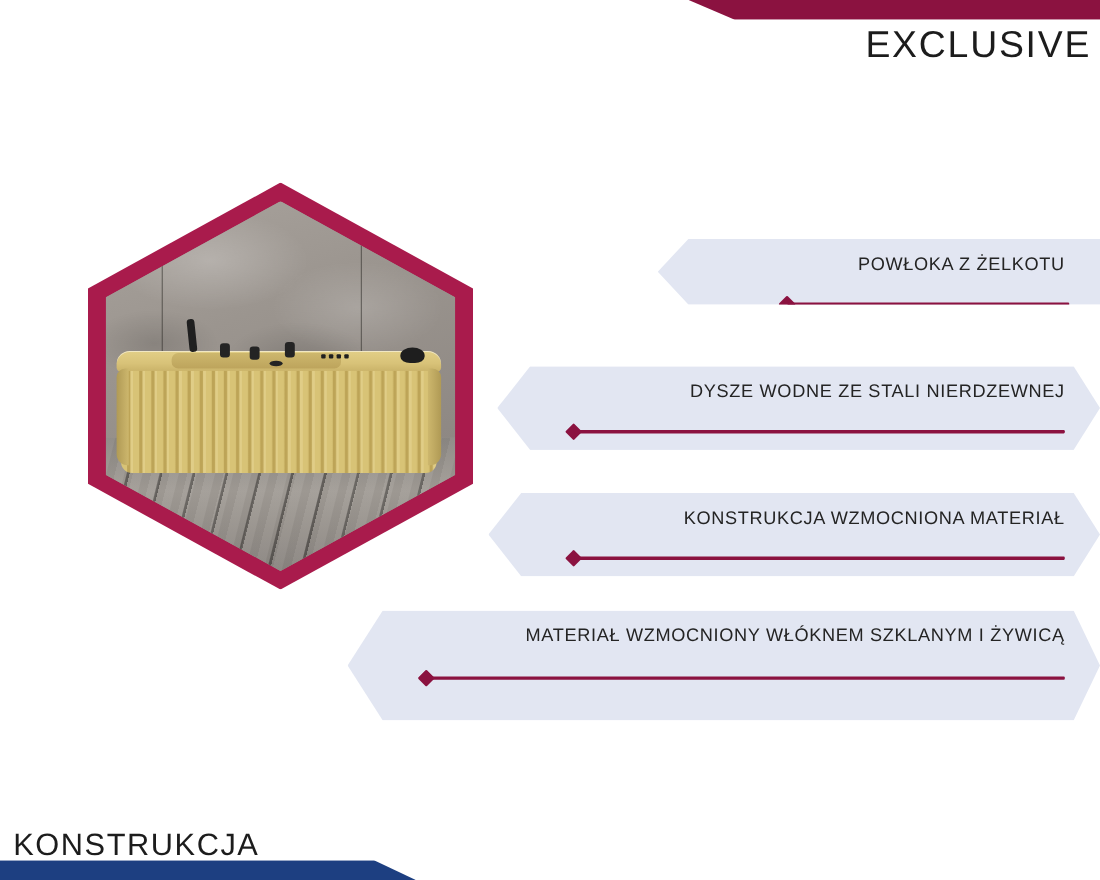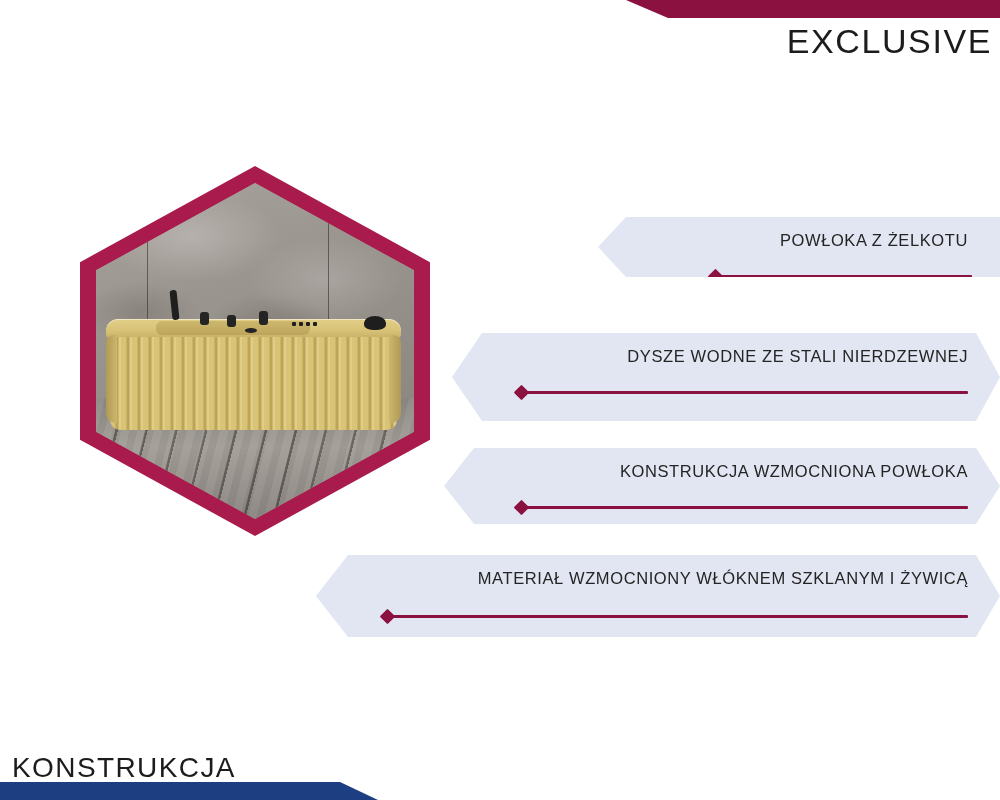--- a/index.html
+++ b/index.html
@@ -227,39 +227,39 @@
   #band-1 {
     left: 598px; top: 217px; width: 402px; height: 60px;
     -webkit-clip-path: polygon(28px 0, 100% 0, 100% 100%, 28px 100%, 0 50%);
     clip-path: polygon(28px 0, 100% 0, 100% 100%, 28px 100%, 0 50%);
   }
   #band-1 .band-rule { left: 118px; right: 28px; top: 58px; }
   #band-1 .band-diamond { left: 112px; top: 54px; }
 
   
   #band-2 {
-    left: 452px; top: 333px; width: 548px; height: 88px;
+    left: 452px; top: 333px; width: 548px; height: 76px;
     -webkit-clip-path: polygon(30px 0, calc(100% - 24px) 0, 100% 50%, calc(100% - 24px) 100%, 30px 100%, 0 50%);
     clip-path: polygon(30px 0, calc(100% - 24px) 0, 100% 50%, calc(100% - 24px) 100%, 30px 100%, 0 50%);
   }
   #band-2 .band-rule { left: 70px; right: 32px; top: 58px; }
   #band-2 .band-diamond { left: 64px; top: 54px; }
 
   
   #band-3 {
     left: 444px; top: 448px; width: 556px; height: 76px;
     -webkit-clip-path: polygon(30px 0, calc(100% - 24px) 0, 100% 50%, calc(100% - 24px) 100%, 30px 100%, 0 50%);
     clip-path: polygon(30px 0, calc(100% - 24px) 0, 100% 50%, calc(100% - 24px) 100%, 30px 100%, 0 50%);
   }
   #band-3 .band-rule { left: 78px; right: 32px; top: 58px; }
   #band-3 .band-diamond { left: 72px; top: 54px; }
 
   
   #band-4 {
-    left: 316px; top: 555px; width: 684px; height: 82px;
+    left: 316px; top: 555px; width: 684px; height: 100px;
     -webkit-clip-path: polygon(32px 0, calc(100% - 24px) 0, 100% 50%, calc(100% - 24px) 100%, 32px 100%, 0 50%);
     clip-path: polygon(32px 0, calc(100% - 24px) 0, 100% 50%, calc(100% - 24px) 100%, 32px 100%, 0 50%);
   }
   #band-4 .band-rule { left: 72px; right: 32px; top: 60px; }
   #band-4 .band-diamond { left: 66px; top: 56px; }
 
   
   .footer-title {
     position: absolute;
     left: 12px;
@@ -328,21 +328,21 @@
   <div class="band-rule"></div>
 </div>
 
 <div class="band" id="band-2">
   <div class="band-label">DYSZE WODNE ZE STALI NIERDZEWNEJ</div>
   <div class="band-diamond"></div>
   <div class="band-rule"></div>
 </div>
 
 <div class="band" id="band-3">
-  <div class="band-label">KONSTRUKCJA WZMOCNIONA POWŁOKA</div>
+  <div class="band-label">KONSTRUKCJA WZMOCNIONA MATERIAŁ</div>
   <div class="band-diamond"></div>
   <div class="band-rule"></div>
 </div>
 
 <div class="band" id="band-4">
   <div class="band-label">MATERIAŁ WZMOCNIONY WŁÓKNEM SZKLANYM I ŻYWICĄ</div>
   <div class="band-diamond"></div>
   <div class="band-rule"></div>
 </div>
 

